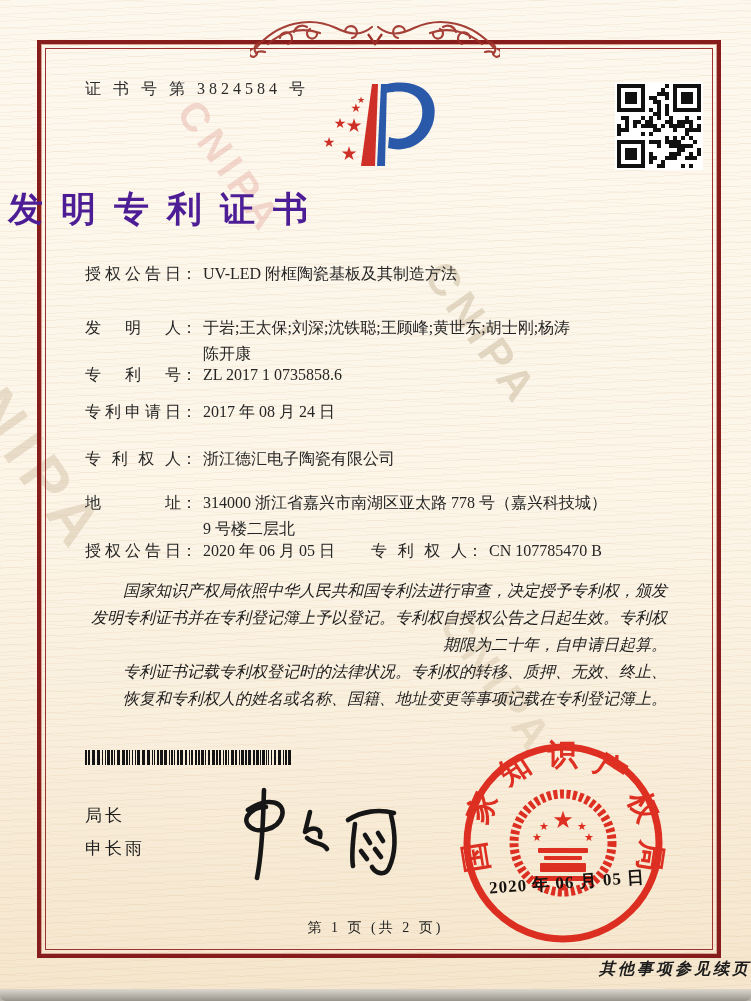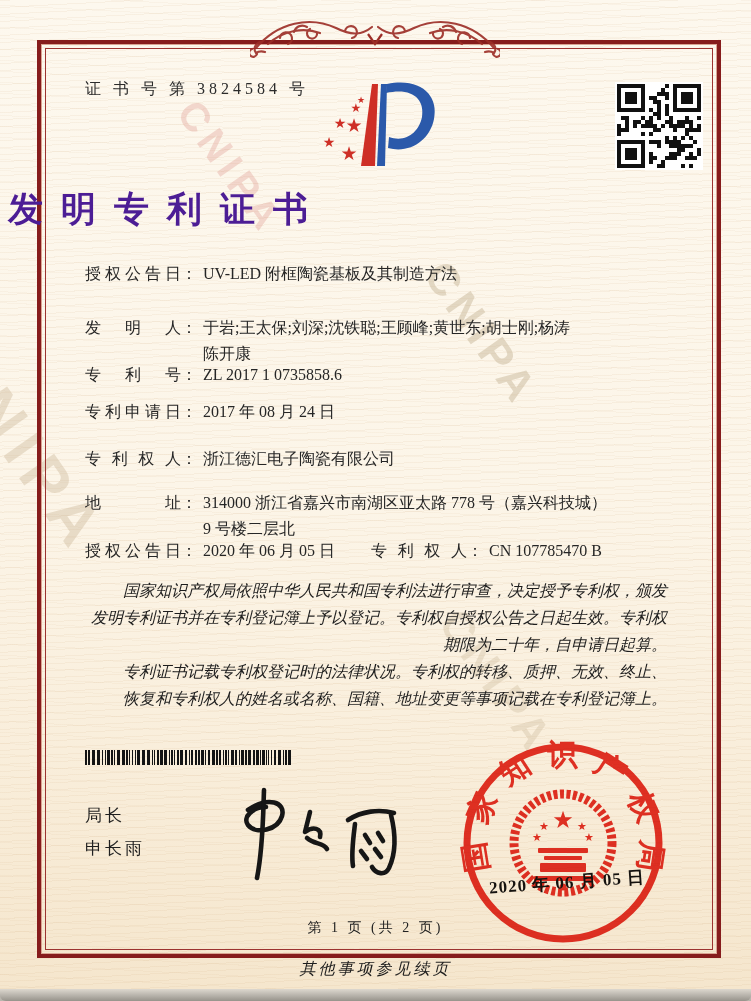--- a/index.html
+++ b/index.html
@@ -42,22 +42,22 @@
   .paras p{margin:0;text-indent:2em;}
   .barcode{position:absolute;left:85px;top:750px;width:212px;height:15px;font-size:0;white-space:nowrap;overflow:hidden;}
   .sig-title{position:absolute;left:85px;top:804px;font-size:17px;color:#1f1f1f;letter-spacing:3px;}
   .sig-name{position:absolute;left:85px;top:837px;font-size:17px;color:#1f1f1f;letter-spacing:3px;}
   .signature{position:absolute;left:212px;top:778px;}
   .seal{position:absolute;left:458px;top:738px;opacity:0.95;mix-blend-mode:multiply;}
   .seal-date{position:absolute;left:462px;top:871px;width:210px;text-align:center;
       font-size:17px;font-weight:600;color:#15120f;letter-spacing:1px;transform:rotate(-4deg);}
   .page-info{position:absolute;left:0;top:919px;width:751px;text-align:center;
       font-size:14px;letter-spacing:3px;color:#222;}
-  .note{position:absolute;left:0;top:959px;width:751px;text-align:center;
-      font-size:16px;font-style:italic;letter-spacing:3px;color:#1d1d1d;}
+  .note{position:absolute;left:0;top:959px;width:751px;text-align:right;
+      font-size:16px;font-style:italic;letter-spacing:3px;color:#1d1d1d;font-weight:bold;}
 </style>
 </head>
 <body>
 
 <div class="stage">
   <div class="paper"></div>
 
   <span class="wm wm1">CNIPA</span>
   <span class="wm wm2">CNIPA</span>
   <span class="wm wm3">CNIPA</span>

